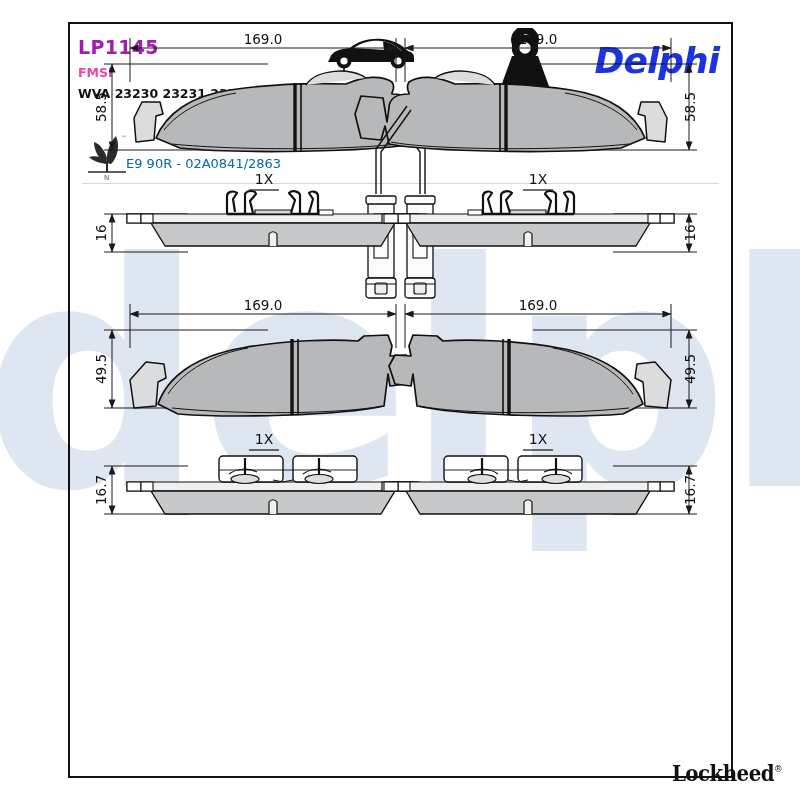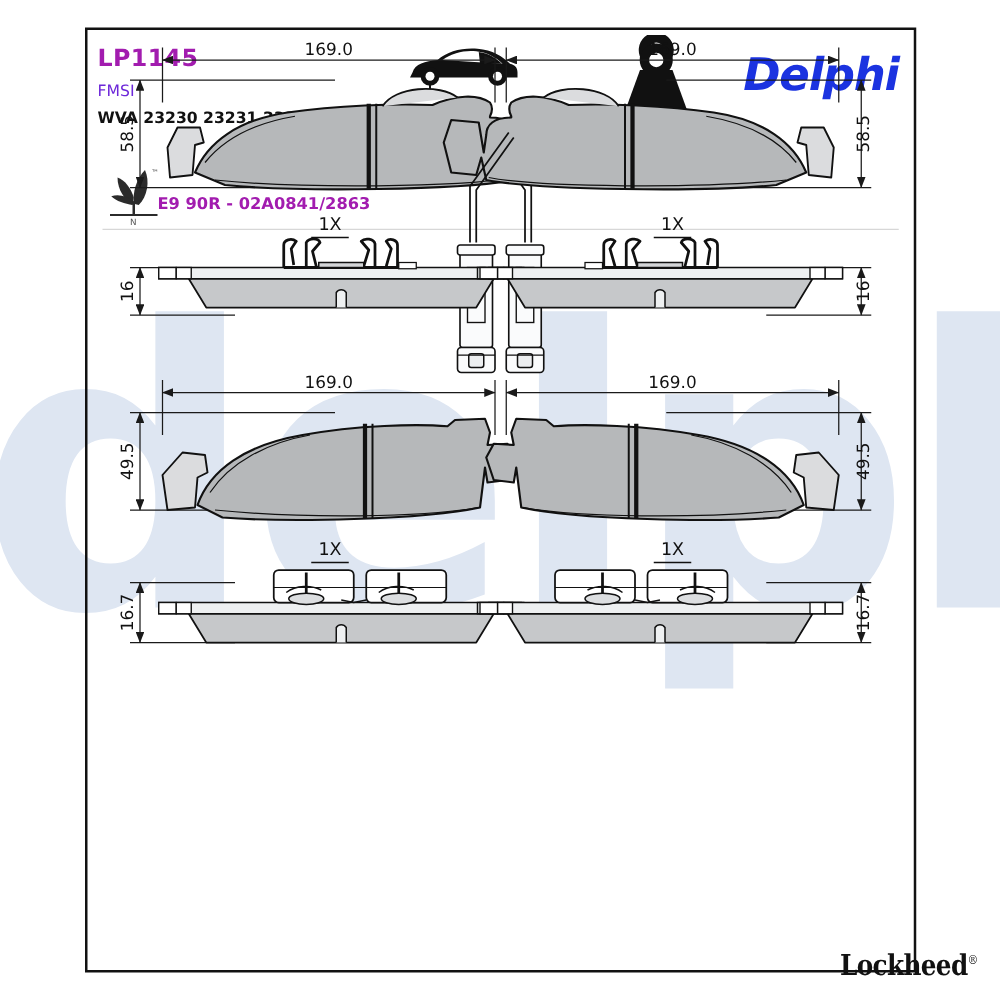--- a/index.html
+++ b/index.html
@@ -17,38 +17,38 @@
              overflow:hidden;pointer-events:none;}
   #watermark span{position:absolute;left:-18px;top:222px;
                   font-family:"DejaVu Sans","Liberation Sans",sans-serif;
                   font-size:312px;font-weight:700;letter-spacing:-6px;
                   color:#dee6f2;line-height:1;white-space:nowrap;}
 
   
   #header{position:absolute;left:70px;top:24px;width:661px;height:160px;}
   #partno{position:absolute;left:8px;top:12px;font-size:19px;font-weight:700;
           letter-spacing:.3px;color:#a21caf;}
-  #fmsi{position:absolute;left:8px;top:41px;font-size:12.5px;font-weight:400;color:#6d28d9;}
+  #fmsi{position:absolute;left:8px;top:41px;font-size:12.5px;font-weight:700;color:#ec4899;}
   #wva{position:absolute;left:8px;top:62px;font-size:12.5px;font-weight:700;
        color:#111;line-height:16px;width:300px;}
 
   
   #caricon{position:absolute;left:250px;top:8px;width:96px;height:46px;}
   
   #weighticon{position:absolute;left:400px;top:4px;width:110px;height:100px;}
   #weightlabel{position:absolute;left:400px;top:74px;width:110px;text-align:center;
                font-size:12.5px;font-weight:700;color:#111;}
   
   #delphilogo{position:absolute;right:12px;top:16px;font-size:36px;font-weight:700;
               font-style:italic;color:#1b33e0;letter-spacing:-1px;
               font-family:"DejaVu Sans","Liberation Sans",sans-serif;}
 
   
   #ecomark{position:absolute;left:10px;top:106px;width:54px;height:52px;}
-  #approval{position:absolute;left:56px;top:132px;font-size:13px;font-weight:700;color:#a21caf;}
+  #approval{position:absolute;left:56px;top:132px;font-size:13px;font-weight:400;color:#0369a1;}
 
   #divider{position:absolute;left:82px;top:183px;width:637px;height:1px;background:#d7d7d7;}
 
   
   #draw{position:absolute;left:68px;top:22px;width:665px;height:756px;}
 
   
   #lockheed{position:absolute;right:18px;bottom:14px;font-size:23px;font-weight:700;
             color:#111;font-family:"DejaVu Serif","Liberation Serif",serif;
             letter-spacing:-.6px;transform:scaleX(.86);transform-origin:right bottom;}

